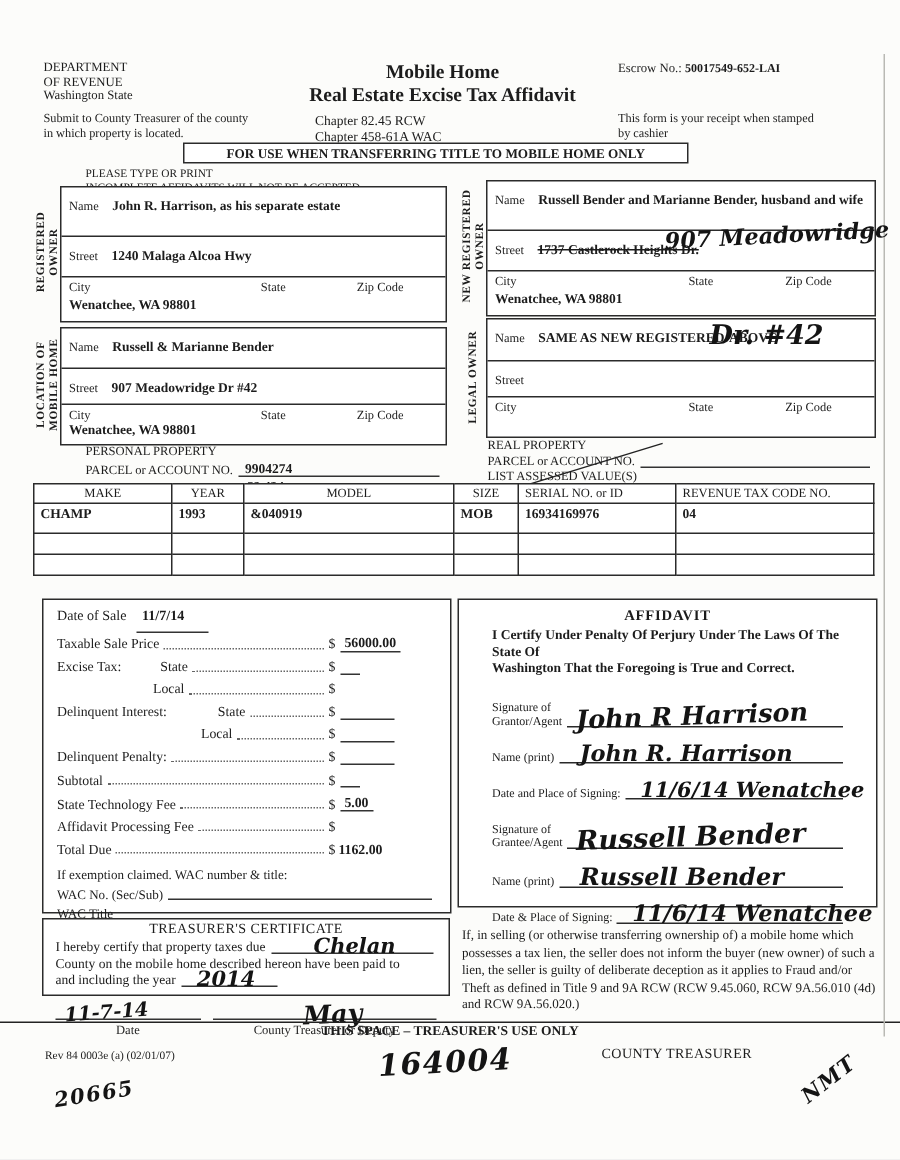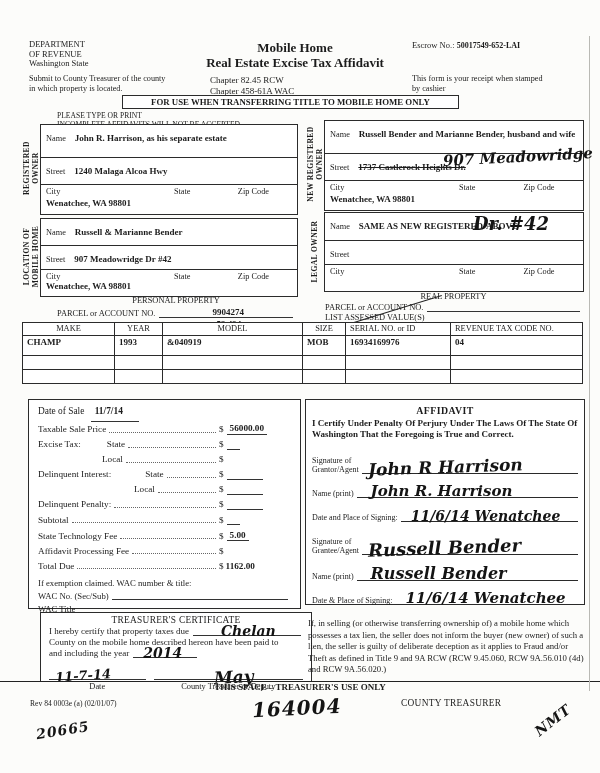--- a/index.html
+++ b/index.html
@@ -30,21 +30,21 @@
   .cszval{font-size:9px;font-weight:bold;margin-top:2px;}
   .vlabel{position:absolute;transform:rotate(-90deg);transform-origin:0 0;text-align:center;
           font-size:7.6px;font-weight:bold;letter-spacing:.4px;line-height:8.5px;}
   .struck{text-decoration:line-through;text-decoration-thickness:1.4px;}
 
   
   .hw{font-family:"DejaVu Serif",serif;font-style:italic;font-weight:bold;color:#141414;
       white-space:nowrap;}
 
   
-  .prop{font-size:8.4px;line-height:10.5px;text-align:center;}
+  .prop{font-size:8.4px;line-height:10.5px;}
   .propline{display:flex;align-items:flex-end;}
   .propfill{flex:1;border-bottom:1px solid #333;margin:0 2px 1px 4px;min-width:8px;
             font-size:9px;font-weight:bold;text-indent:4px;}
   .slash{position:absolute;border-top:1.6px solid #222;}
 
   
   table.vt{border-collapse:collapse;table-layout:fixed;background:#fff;}
   .vt th,.vt td{border:1.2px solid #2b2b2b;font-size:8.4px;font-weight:normal;
                 padding:1px 4px;overflow:hidden;}
   .vt th{text-align:center;vertical-align:top;line-height:9.5px;}
@@ -61,21 +61,21 @@
   .amt-plain{font-weight:bold;margin-left:2px;}
   .blank-s{width:13px;border-bottom:1px solid #333;margin-left:3px;}
   .blank-m{width:36px;border-bottom:1px solid #333;margin-left:3px;}
   .sub1{margin-left:26px;} .sub2{margin-left:64px;} .sub3{margin-left:34px;} .sub4{margin-left:96px;}
   .exempt{font-size:8.7px;margin-top:7px;line-height:11px;}
   .xline{display:flex;align-items:flex-end;margin-top:2px;}
   .xfill{flex:1;border-bottom:1px solid #333;margin:0 3px 2px 3px;}
   .minimum{text-align:center;font-weight:bold;font-size:9px;margin-top:11px;}
 
   
-  .affbox{padding:5px 6px;box-sizing:border-box;}
+  .affbox{padding:5px 22px;box-sizing:border-box;}
   .afftitle{text-align:center;font-weight:bold;font-size:9.8px;letter-spacing:.5px;}
   .affcert{font-size:9px;font-weight:bold;line-height:11px;margin-top:2px;}
   .sigrow{display:flex;align-items:flex-end;margin-top:13px;}
   .siglabel{font-size:8px;line-height:9px;white-space:nowrap;}
   .sigline{flex:1;border-bottom:1.1px solid #2a2a2a;position:relative;height:10px;margin-left:3px;}
   .hw-sig{position:absolute;left:6px;bottom:-4px;font-size:17px;transform:rotate(-2deg);}
   .hw-name{position:absolute;left:14px;bottom:-3px;font-size:15px;}
   .hw-date{position:absolute;left:10px;bottom:-3px;font-size:14px;}
 
   
@@ -455,21 +455,21 @@
     <div class="sigrow">
       <div class="siglabel">
           <div>Date &amp; Place of Signing:</div>
         </div>
       <div class="sigline">
           <span class="hw hw-date" style="font-size:15px;">11/6/14  Wenatchee</span>
         </div>
     </div>
   </div>
 
-  <div class="fbox tcbox" style="left:40px;top:612px;width:272px;height:70px;">
+  <div class="fbox tcbox" style="left:28px;top:612px;width:272px;height:52px;">
     <div class="tctitle">TREASURER'S CERTIFICATE</div>
     <div class="tcline">
       <span>I hereby certify that property taxes due</span>
       <span class="tcfill">
           <span class="hw hw-chelan">Chelan</span>
         </span>
     </div>
     <div>County on the mobile home described hereon have been paid to</div>
     <div class="tcline" style="width:150px;">
       <span>and including the year</span>

